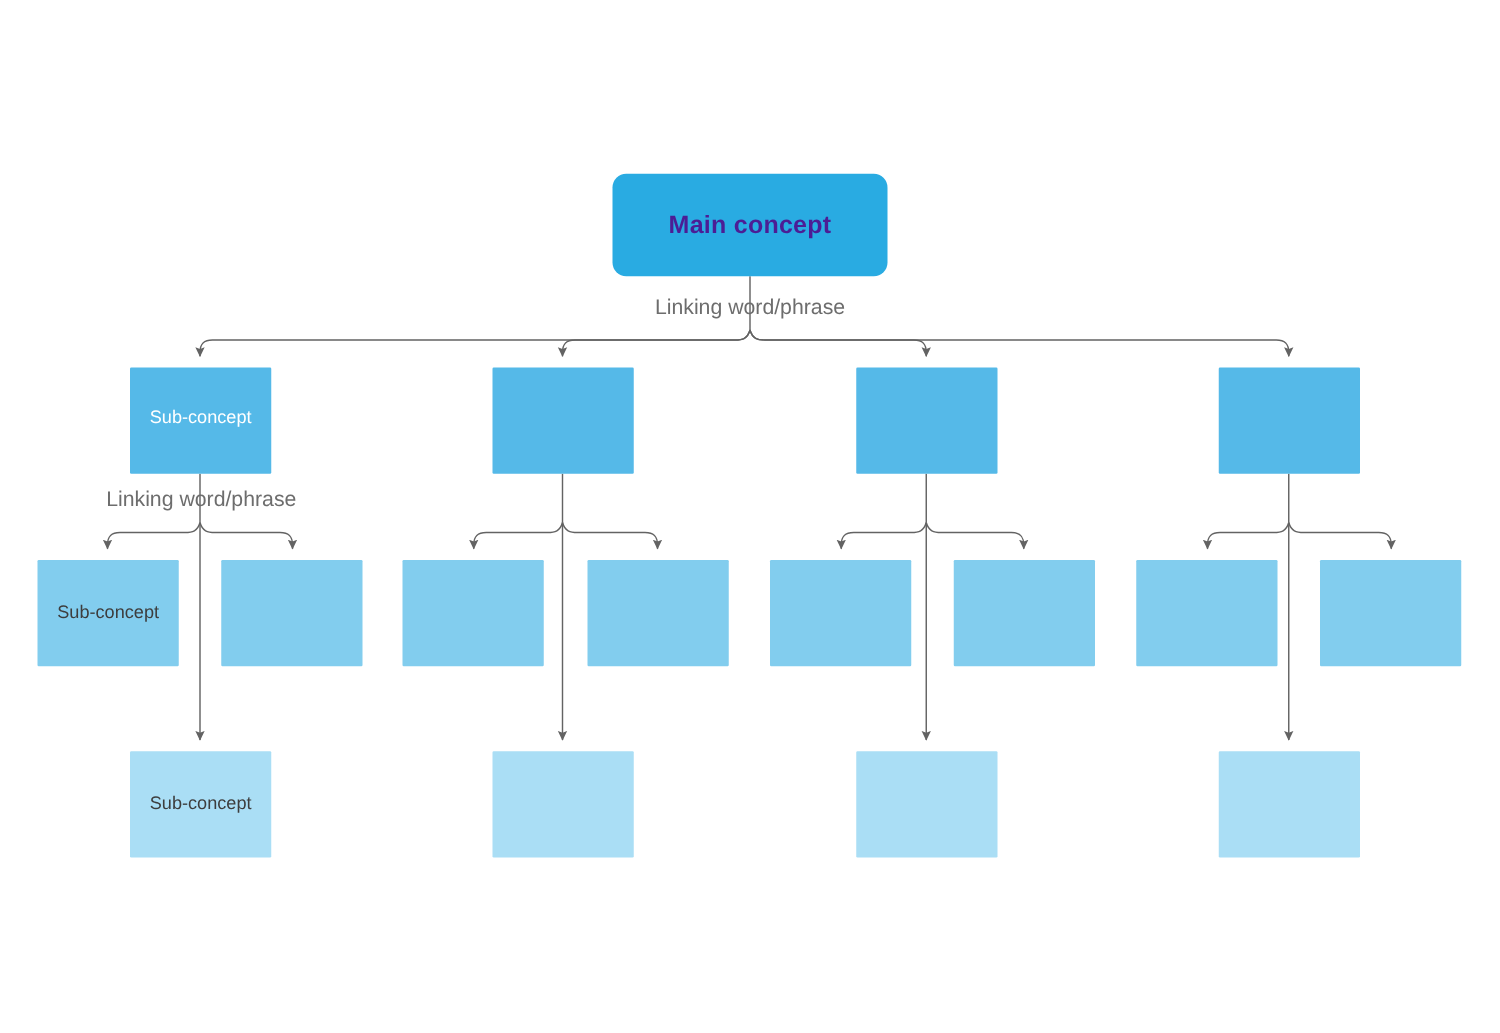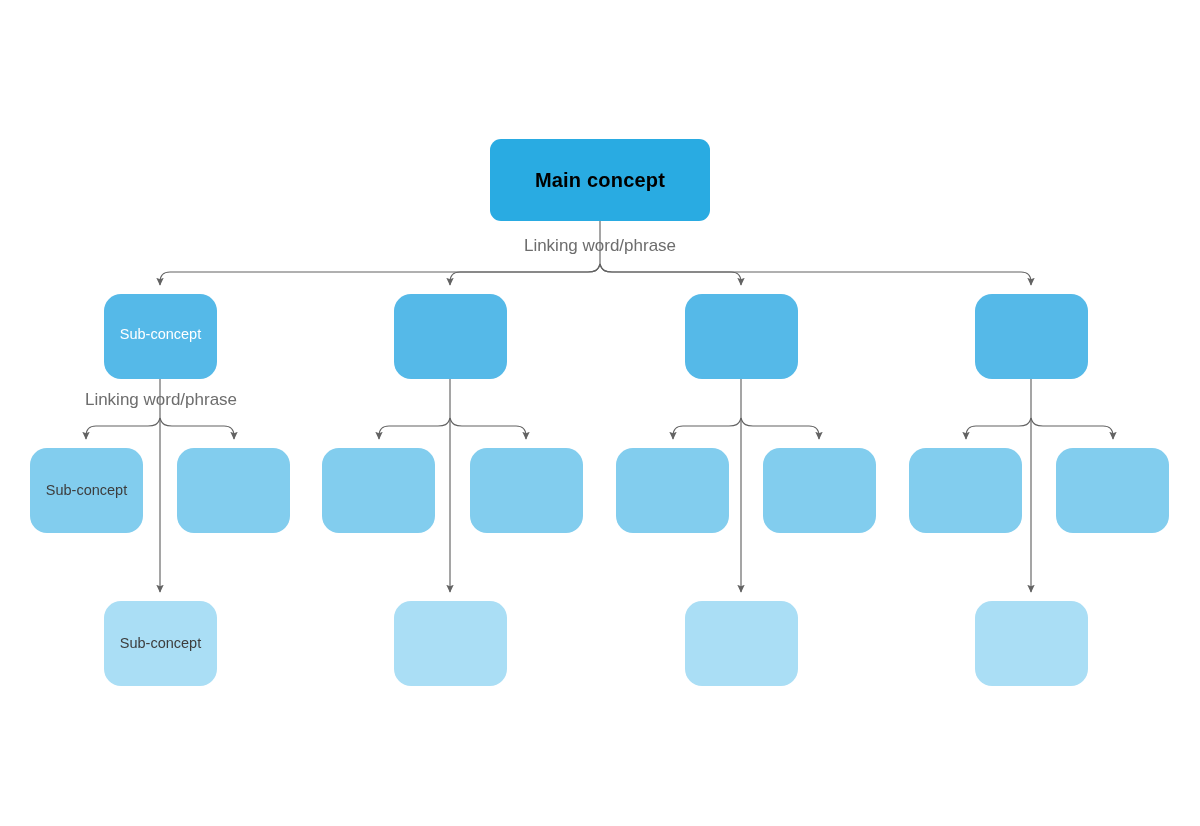--- a/index.html
+++ b/index.html
@@ -22,21 +22,21 @@
     position: absolute;
     left: 0;
     top: 0;
     width: 1200px;
     height: 826px;
     pointer-events: none;
   }
   .node {
     position: absolute;
     box-sizing: border-box;
-    border-radius: 17px;
+    border-radius: 1px;
     display: flex;
     align-items: center;
     justify-content: center;
   }
   .node-label {
     display: block;
     width: 100%;
     text-align: center;
     line-height: 1.2;
     white-space: nowrap;
@@ -105,21 +105,21 @@
       <path d="M 741 418 C 743 425, 747 426, 753 426 L 809 426 C 816 426, 819 429, 819 436 L 819 439" marker-end="url(#arrow)"></path>
       <path d="M 741 418 L 741 592" marker-end="url(#arrow)"></path>
 
       <path d="M 1031 379 L 1031 418"></path>
       <path d="M 1031 418 C 1029 425, 1025 426, 1019 426 L 976 426 C 969 426, 966 429, 966 436 L 966 439" marker-end="url(#arrow)"></path>
       <path d="M 1031 418 C 1033 425, 1037 426, 1043 426 L 1103 426 C 1110 426, 1113 429, 1113 436 L 1113 439" marker-end="url(#arrow)"></path>
       <path d="M 1031 418 L 1031 592" marker-end="url(#arrow)"></path>
     </g>
   </svg>
 
-  <div class="node lvl-main" style="left: 490px; top: 139px; width: 220px; height: 82px; background: rgb(41, 171, 226); color: #000000;">
+  <div class="node lvl-main" style="left: 490px; top: 139px; width: 220px; height: 82px; background: rgb(41, 171, 226); color: #4c1d95;">
     <span class="node-label">Main concept</span>
   </div>
 
   <div class="link-label" style="left: 600px; top: 237px; color: rgb(109, 109, 109);">Linking word/phrase</div>
   <div class="link-label" style="left: 161px; top: 391px; color: rgb(109, 109, 109);">Linking word/phrase</div>
 
   <div class="node lvl-2" style="left: 104px; top: 294px; width: 113px; height: 85px; background: rgb(85, 185, 232); color: rgb(255, 255, 255);">
     <span class="node-label">Sub-concept</span>
   </div>
   <div class="node lvl-2" style="left: 394px; top: 294px; width: 113px; height: 85px; background: rgb(85, 185, 232); color: rgb(255, 255, 255);">

